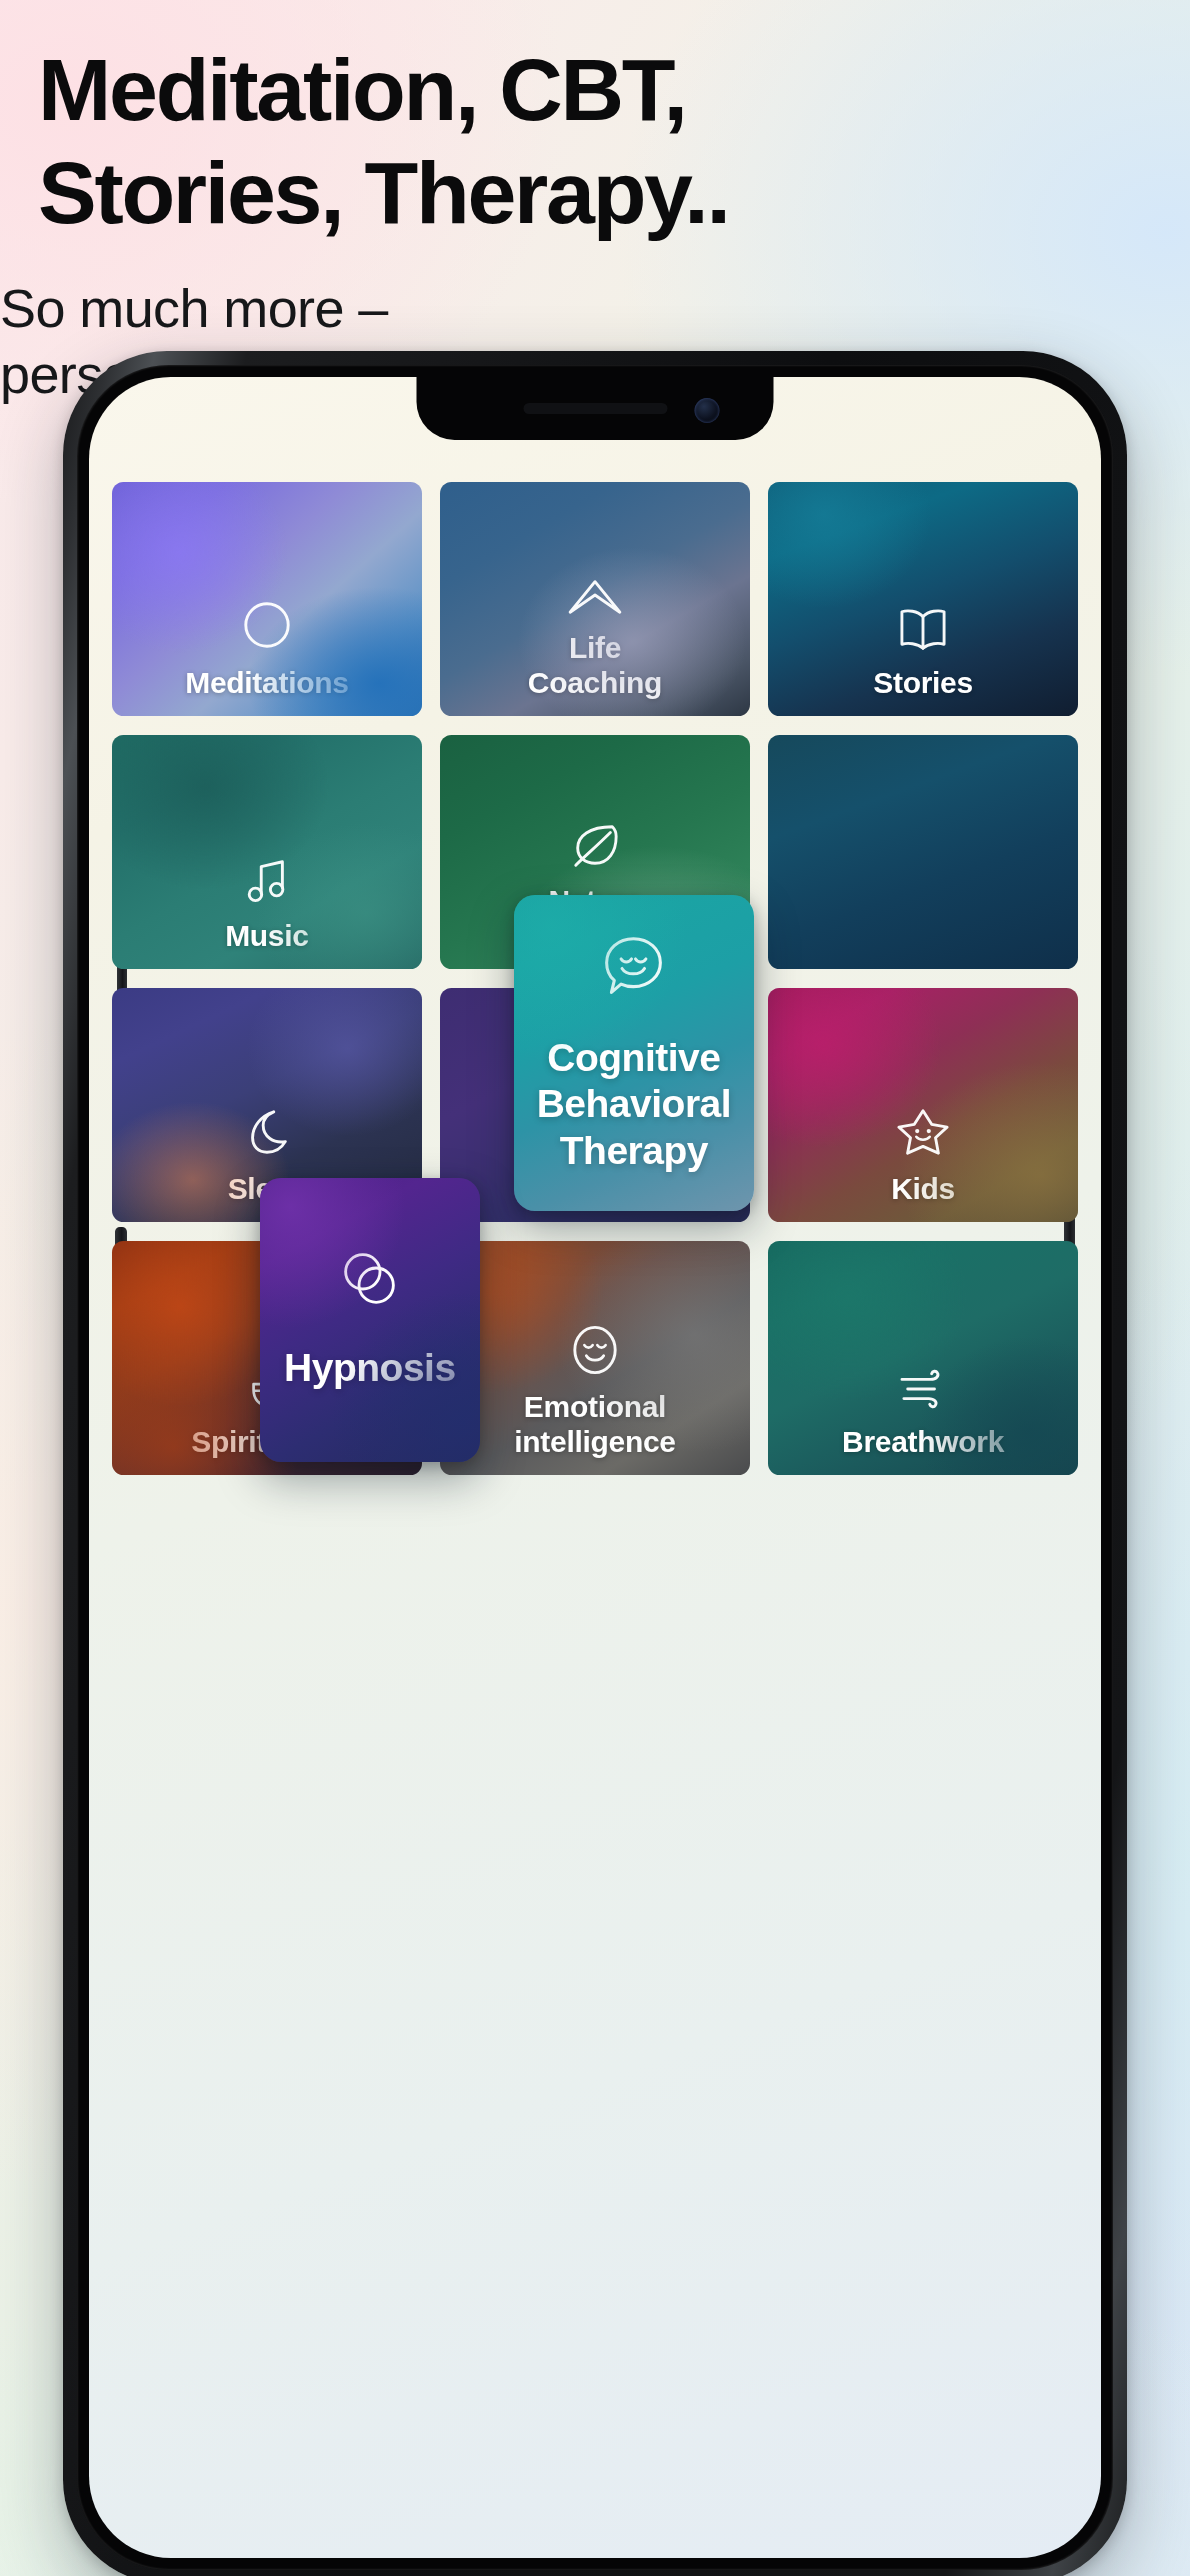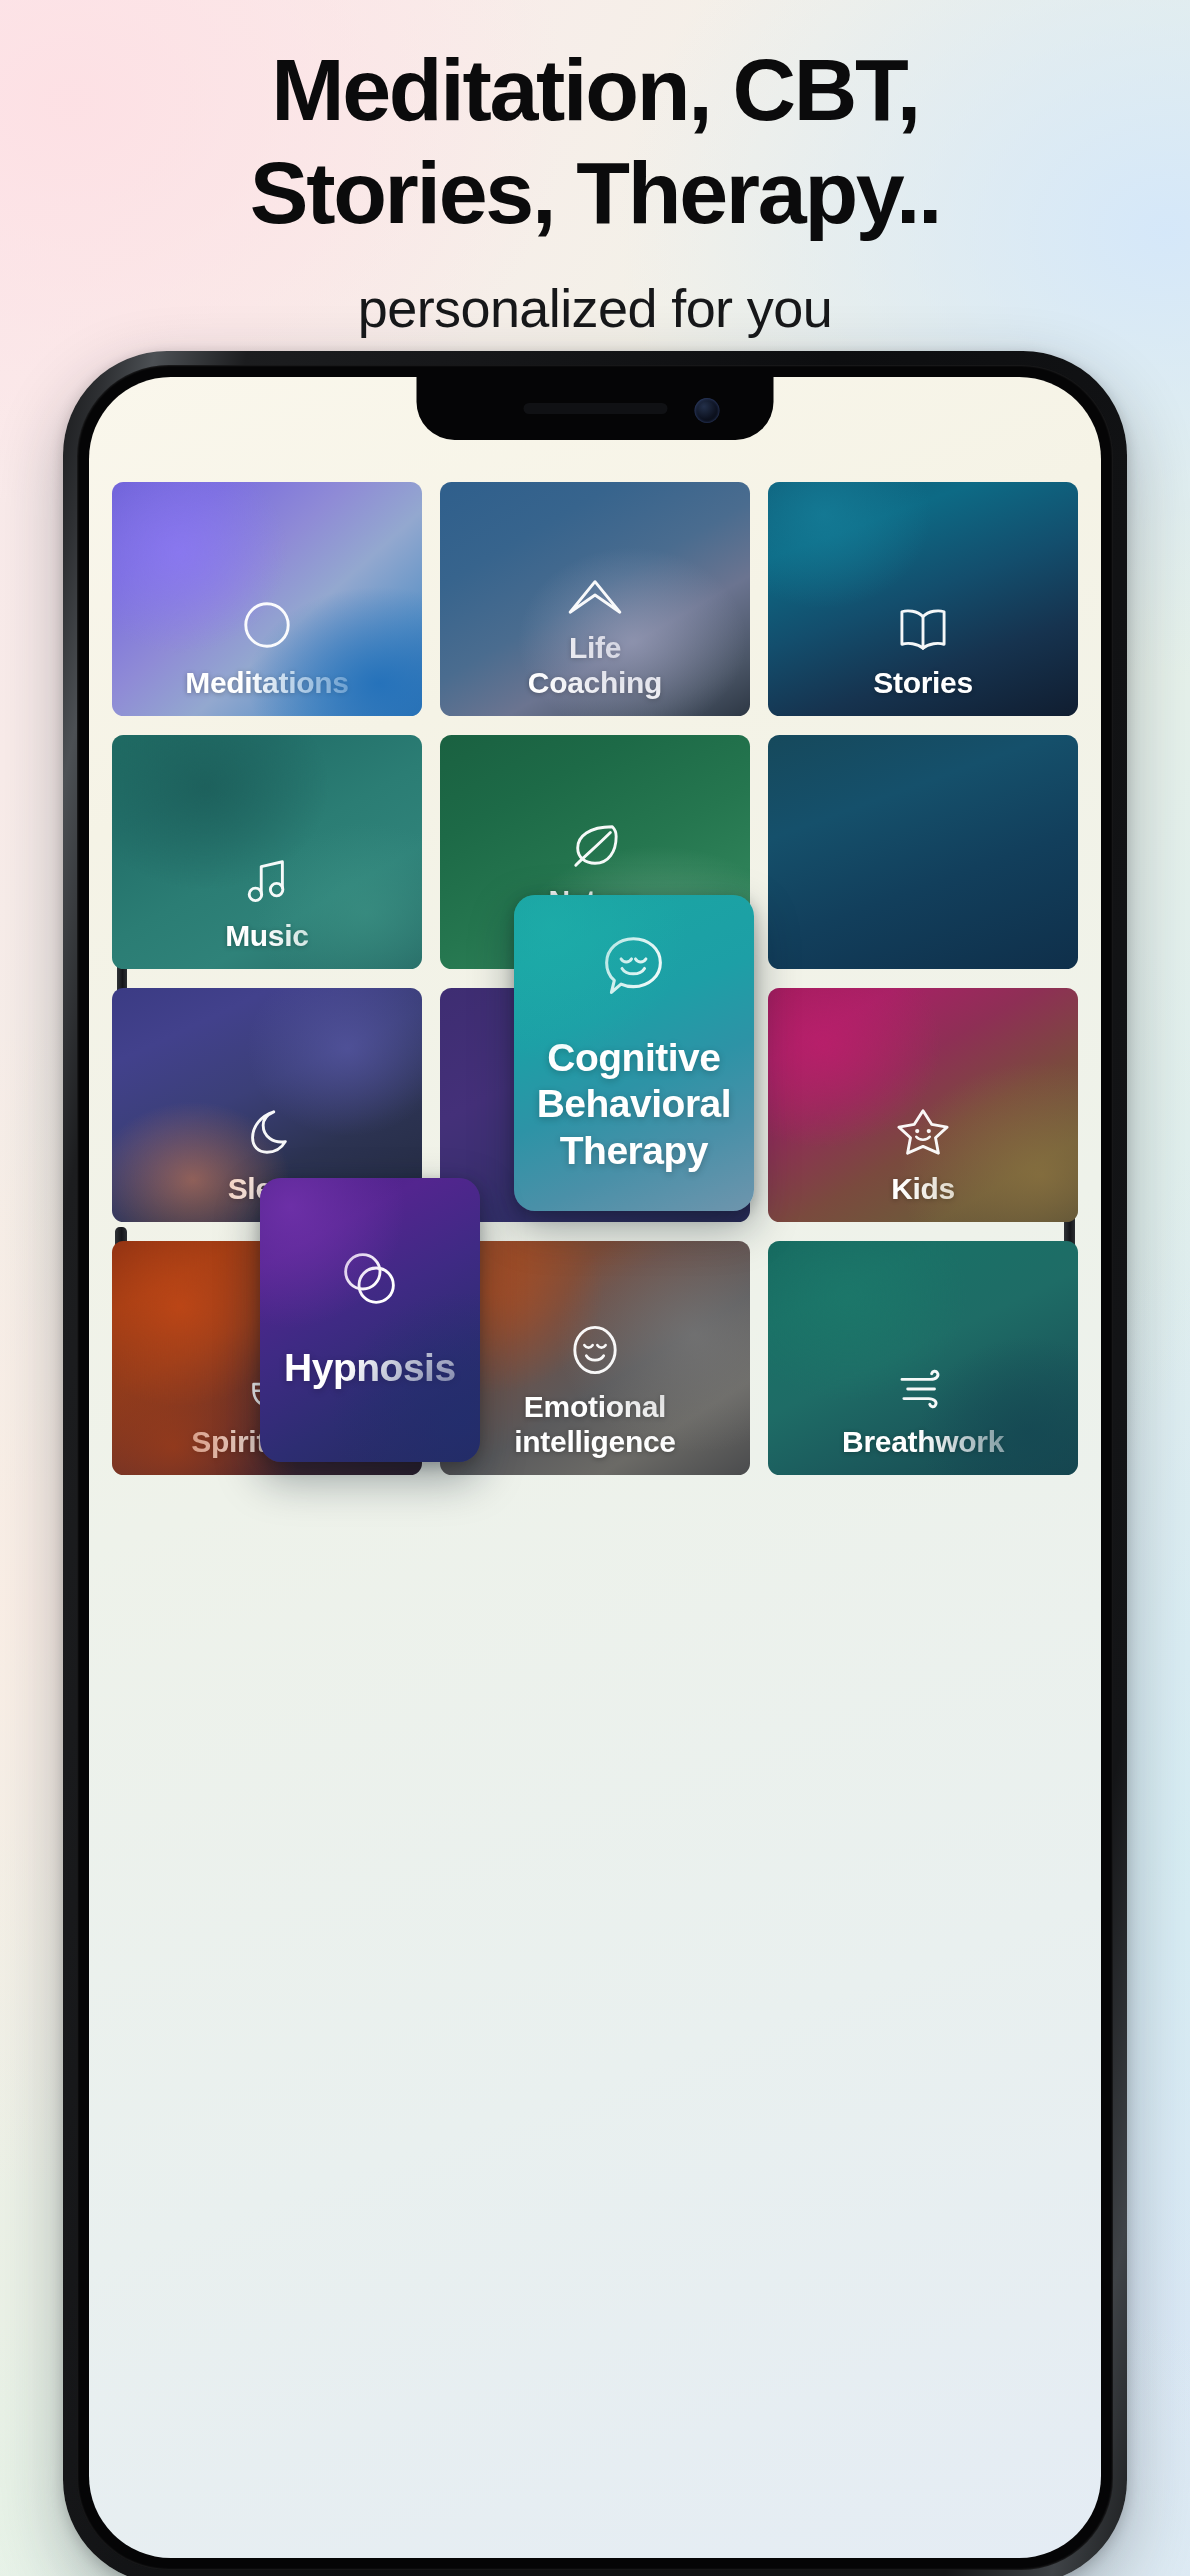--- a/index.html
+++ b/index.html
@@ -15,21 +15,21 @@
   .bgl { position:absolute; inset:0; }
   .b1 { background:linear-gradient(118deg,#fbe9ec 0%,#f9ecea 16%,#f3f1e8 33%,#e9f2e7 52%,#e2f0ef 70%,#dceaf6 86%,#dbe7f7 100%); }
   .b2 { background:radial-gradient(ellipse 728px 594px at 6% 4%, rgba(253,224,228,.95) 0%, rgba(253,224,228,0) 68%); }
   .b3 { background:radial-gradient(ellipse 786px 633px at 98% 9%, rgba(212,231,250,.95) 0%, rgba(212,231,250,0) 70%); }
   .b4 { background:radial-gradient(ellipse 863px 671px at 52% 46%, rgba(219,241,224,.85) 0%, rgba(219,241,224,0) 72%); }
   .b5 { background:radial-gradient(ellipse 671px 863px at 3% 62%, rgba(252,238,230,.8) 0%, rgba(252,238,230,0) 70%); }
   .b6 { background:radial-gradient(ellipse 728px 863px at 99% 72%, rgba(214,238,243,.75) 0%, rgba(214,238,243,0) 70%); }
   .b7 { background:radial-gradient(ellipse 1054px 498px at 50% 100%, rgba(226,243,232,.9) 0%, rgba(226,243,232,0) 75%); }
 
   
-  #hero { position:absolute; z-index:5; left:0; right:0; top:46px; text-align:center; }
+  #hero { position:absolute; z-index:5; left:0; right:0; top:46px; }
   #title {
     font-size:88px; line-height:1.0; font-weight:700; letter-spacing:-2.3px;
     color:#0b0b0c; padding:0 38px;
   }
   #title .l2 { display:block; margin-top:15.3px; }
   #subtitle {
     margin-top:42px; font-size:54px; line-height:1.08; font-weight:400;
     color:#17181a; letter-spacing:-0.6px;
   }
   #subtitle .s2 { display:block; margin-top:7.7px; }
@@ -170,20 +170,21 @@
     <div class="bgl b6"></div>
   <div class="bgl b7"></div>
 </div>
 
 <div id="hero">
   <h1 id="title">
     <span class="l1">Meditation, CBT,</span>
     <span class="l2">Stories, Therapy..</span>
   </h1>
   <div id="subtitle">
+    <span class="s1">So much more –</span>
     <span class="s2">personalized for you</span>
   </div>
 </div>
 
 <div id="phone">
 
   <div class="hwbtn hw-mute"></div>
   <div class="hwbtn hw-up"></div>
   <div class="hwbtn hw-dn"></div>
   <div class="hwbtn hw-pwr"></div>

